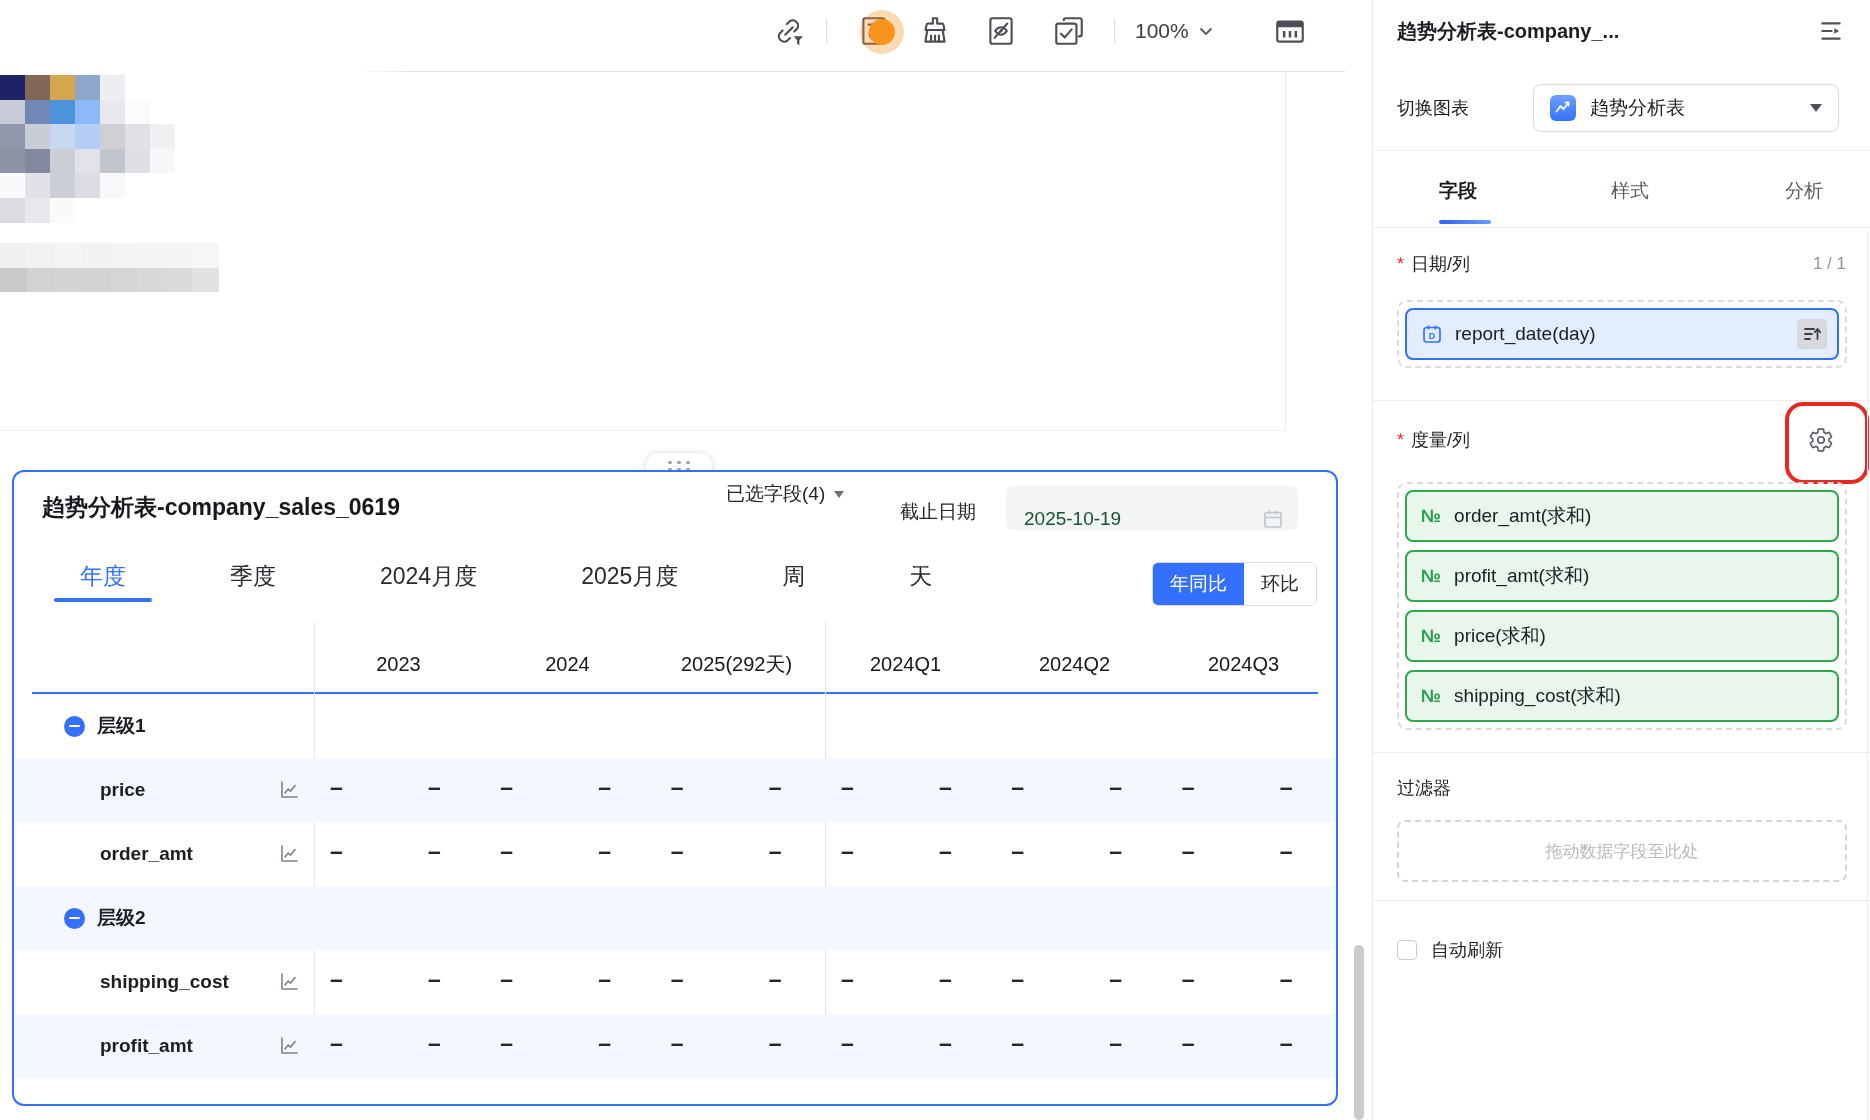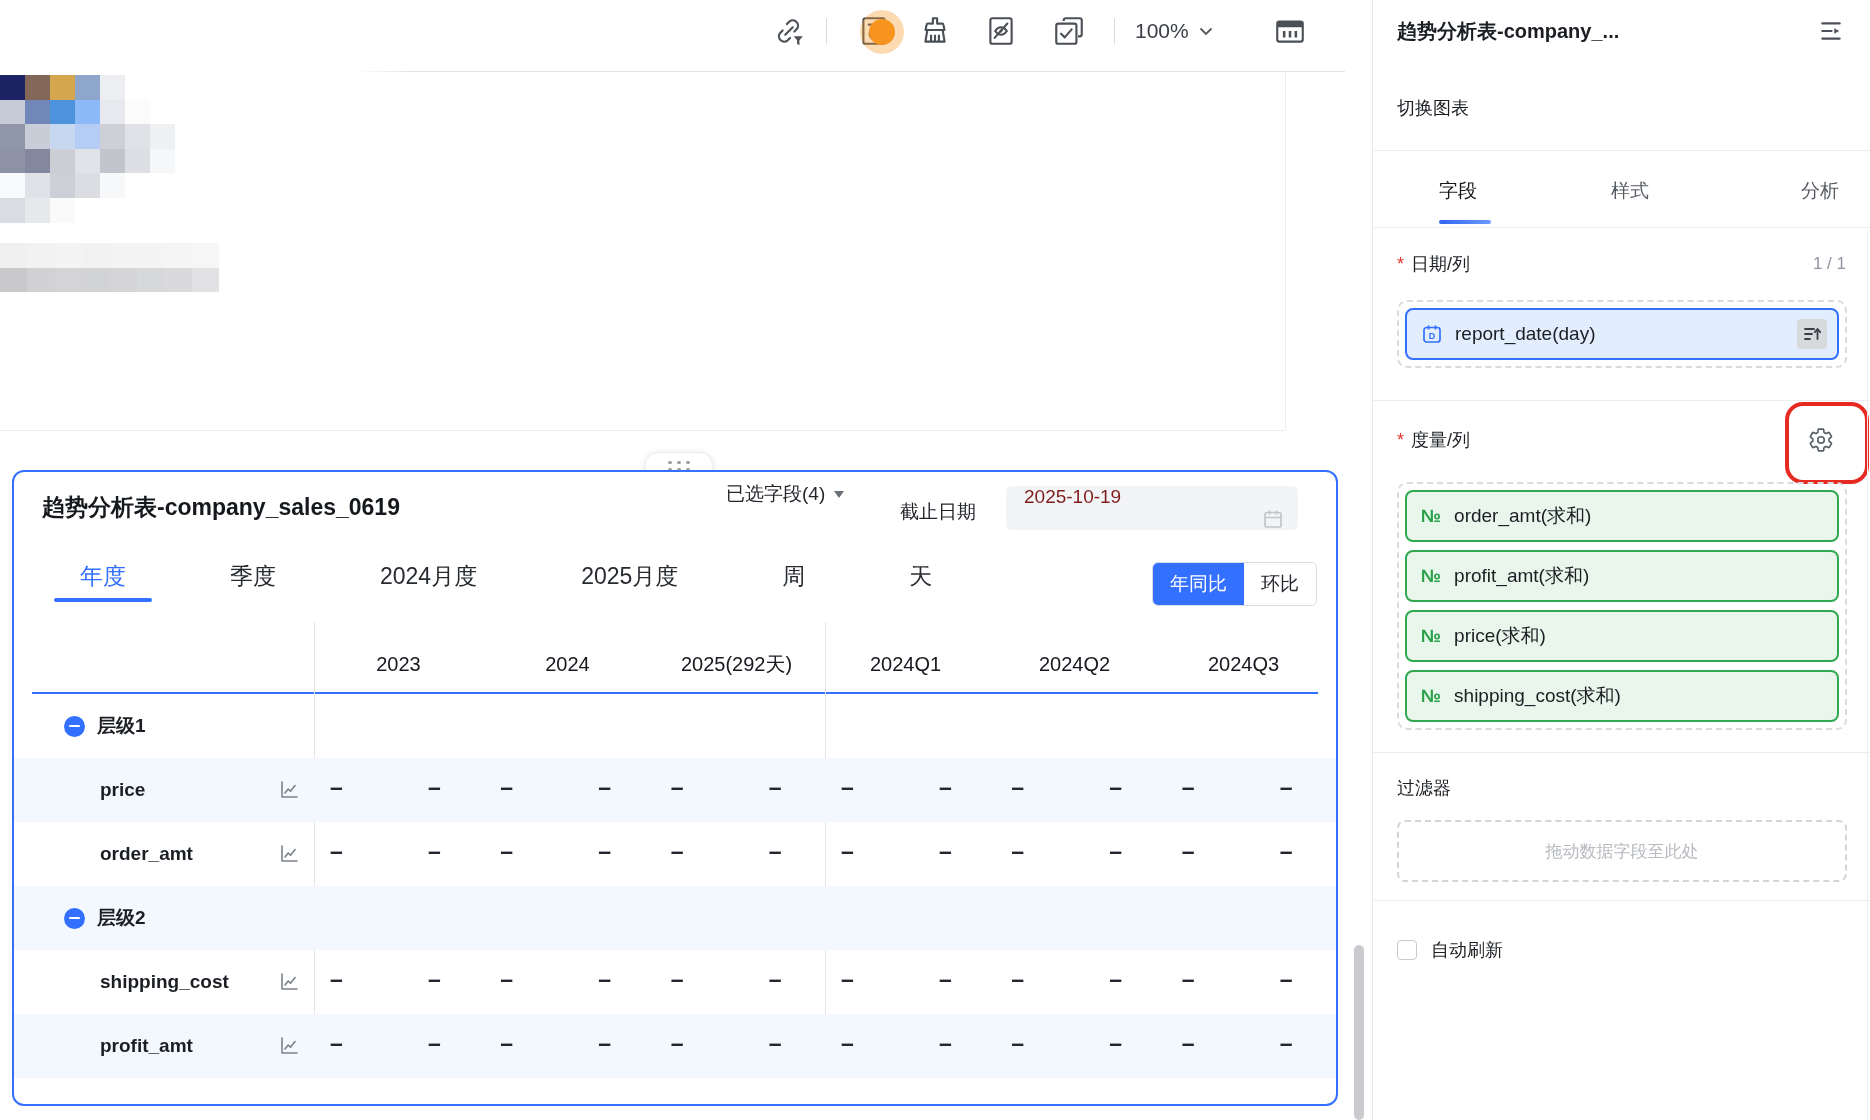--- a/index.html
+++ b/index.html
@@ -35,22 +35,22 @@
   
   .card{position:absolute;left:12px;top:470px;width:1326px;height:636px;background:#fff;
         border:2px solid #3370ff;border-radius:12px;box-sizing:border-box;}
   .card-title{position:absolute;left:28px;top:20px;font-size:23px;font-weight:700;color:#15181c;}
   .selfields{position:absolute;left:712px;top:9px;display:flex;align-items:center;gap:9px;
              font-size:19px;color:#23262b;cursor:pointer;}
   .tri-sm{width:0;height:0;border-left:5.5px solid transparent;border-right:5.5px solid transparent;
           border-top:7px solid #697077;}
   .deadline{position:absolute;left:886px;top:27px;font-size:19px;color:#23262b;}
   .datechip{position:absolute;left:992px;top:14px;width:292px;height:44px;background:#f3f4f6;
-            border-radius:6px;display:flex;align-items:flex-start;padding:0 14px 0 18px;
-            box-sizing:border-box;font-size:19px;color:#7f1d1d;cursor:pointer;flex-direction:column;}
+            border-radius:6px;display:flex;align-items:flex-end;padding:0 14px 0 18px;
+            box-sizing:border-box;font-size:19px;color:#14532d;cursor:pointer;}
   .datechip .cal{margin-left:auto;}
   .ptabs-row{position:absolute;left:40px;top:76px;height:56px;display:flex;gap:52px;}
   .ptab{position:relative;display:flex;align-items:center;padding:0 26px;font-size:23px;
         color:#272b30;cursor:pointer;}
   .ptab.on{color:#3370ff;}
   .ptab.on::after{content:"";position:absolute;left:0;right:0;bottom:2px;height:4px;
                   border-radius:2px;background:#3370ff;}
   .segwrap{position:absolute;left:1138px;top:90px;height:44px;display:flex;border:1px solid #d9dbde;
            border-radius:6px;overflow:hidden;box-sizing:border-box;}
   .seg{padding:0 17px;line-height:42px;font-size:19px;color:#23262b;background:#fff;cursor:pointer;}
@@ -87,21 +87,21 @@
         border-radius:8px;display:flex;align-items:center;padding:0 16px;box-sizing:border-box;
         gap:14px;cursor:pointer;}
   .p-dd-icon{width:26px;height:26px;border-radius:6px;background:linear-gradient(180deg,#6aa2f8,#3370ff);
              display:flex;align-items:center;justify-content:center;flex:0 0 auto;}
   .p-dd-text{font-size:19px;color:#1b1e22;}
   .tri{width:0;height:0;border-left:6px solid transparent;border-right:6px solid transparent;
        border-top:8px solid #4e545b;margin-left:auto;}
   .p-div{position:absolute;left:0;right:0;height:1px;background:#ededee;}
   .p-tabs{position:absolute;left:0;top:160px;width:100%;height:66px;}
   .p-tab{position:absolute;top:18px;font-size:19px;color:#565b62;cursor:pointer;}
-  .p-tab.on{color:#16181c;font-weight:400;}
+  .p-tab.on{color:#16181c;font-weight:700;}
   .p-tab-underline{position:absolute;left:66px;top:60px;width:52px;height:4px;border-radius:2px;
                    background:linear-gradient(90deg,#3064f0,#6b9bff);}
   .req{color:#e6342a;font-size:18px;margin-right:7px;}
   .sec-head{position:absolute;left:24px;right:24px;display:flex;align-items:center;font-size:18px;
             color:#1b1e22;}
   .sec-count{margin-left:auto;color:#8f959e;font-size:17px;}
   .dashed-wrap{position:absolute;left:24px;width:450px;border:2px dashed #d9dbde;border-radius:10px;
                padding:6px;box-sizing:border-box;}
   .datepill{height:52px;background:#e2edfe;border:2px solid #3370ff;border-radius:8px;display:flex;
             align-items:center;gap:12px;padding:0 10px 0 14px;box-sizing:border-box;cursor:grab;}
@@ -486,27 +486,37 @@
     <div class="p-collapse">
       <svg width="26" height="26" viewBox="0 0 24 24" fill="none" stroke="#4c5158" stroke-width="2" stroke-linecap="round">
         <path d="M4 5h16"></path>
           <path d="M4 12h8.5"></path>
           <path d="M4 19h16"></path>
         <path d="M15 9.5 19.5 12 15 14.5z" fill="#4c5158" stroke="none"></path>
       </svg>
     </div>
 
     <div class="p-switch-label">切换图表</div>
+    <div class="p-dd">
+      <div class="p-dd-icon">
+        <svg width="18" height="18" viewBox="0 0 18 18" fill="none" stroke="#fff" stroke-width="1.8" stroke-linecap="round" stroke-linejoin="round">
+          <path d="M2.5 12.5 6.5 7l3 3 5-6"></path>
+            <path d="M11.5 3.5h3v3"></path>
+        </svg>
+      </div>
+      <span class="p-dd-text">趋势分析表</span>
+      <i class="tri"></i>
+    </div>
 
     <div class="p-div" style="top:150px"></div>
 
     <div class="p-tabs">
       <span class="p-tab on" style="left:66px">字段</span>
       <span class="p-tab" style="left:238px">样式</span>
-      <span class="p-tab" style="left:428px">分析</span>
+      <span class="p-tab" style="left:412px">分析</span>
       <div class="p-tab-underline"></div>
     </div>
 
     <div class="p-div" style="top:227px"></div>
 
     <div class="sec-head" style="top:252px">
       <span class="req">*</span>
       <span>日期/列</span>
       <span class="sec-count">1 / 1</span>
     </div>

